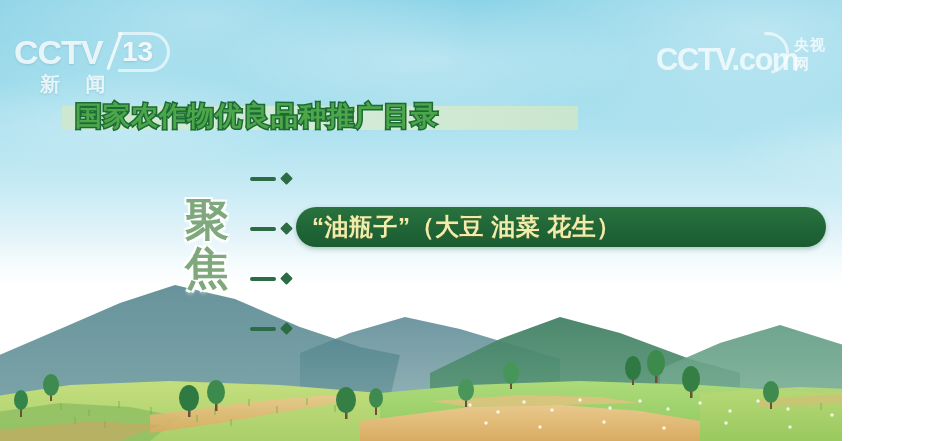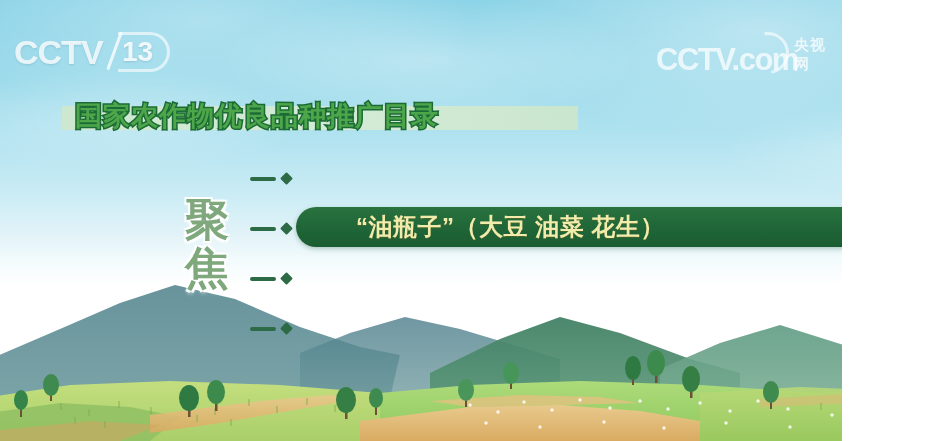--- a/index.html
+++ b/index.html
@@ -98,21 +98,21 @@
     background:linear-gradient(to bottom,#29733f 0%,#1f6537 55%,#1a5c31 100%);
     border-radius:20px;
     box-shadow:0 2px 5px rgba(30,90,55,.30);
     display:flex;align-items:center;}
   .pill .txt{padding-left:16px;white-space:nowrap;
     font-size:24px;font-weight:bold;letter-spacing:.5px;
     color:#f2ecac;
     text-shadow:0 1px 0 rgba(120,100,30,.45);
     font-family:"Liberation Sans","DejaVu Sans",sans-serif;}
   .w1{width:530px;}
-  .w2{width:530px;padding-left:44px;}
+  .w2{width:530px;}
   .w3{width:578px;}
   .w4{width:530px;}
 </style>
 </head>
 <body>
 
 <div id="stage">
 
   <div class="sky"></div>
   <div class="sky-wash"></div>
@@ -277,20 +277,21 @@
           </g>
       </g>
     </svg>
   </div>
 
   <div class="logo">
     <div class="cctv">CCTV</div>
     <div class="slash"></div>
     <div class="cap"></div>
     <div class="num">13</div>
+    <div class="xw">新 闻</div>
   </div>
 
   <div class="wm">
     <div class="ring"></div>
     <div class="cctvcom">CCTV.com</div>
     <div class="cn">央视网</div>
   </div>
 
   <div class="title-wrap">
     <div class="title-band"></div>

